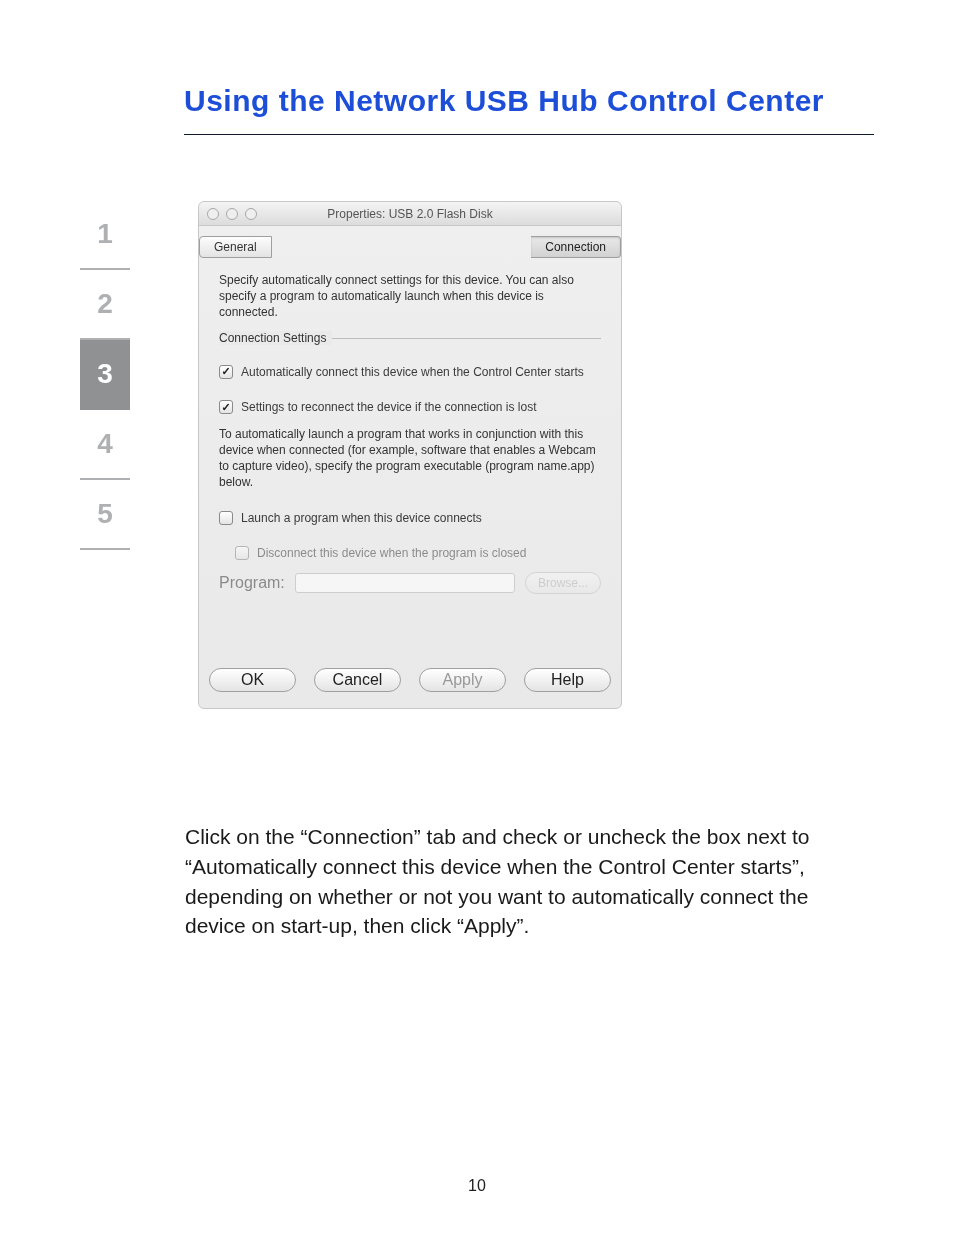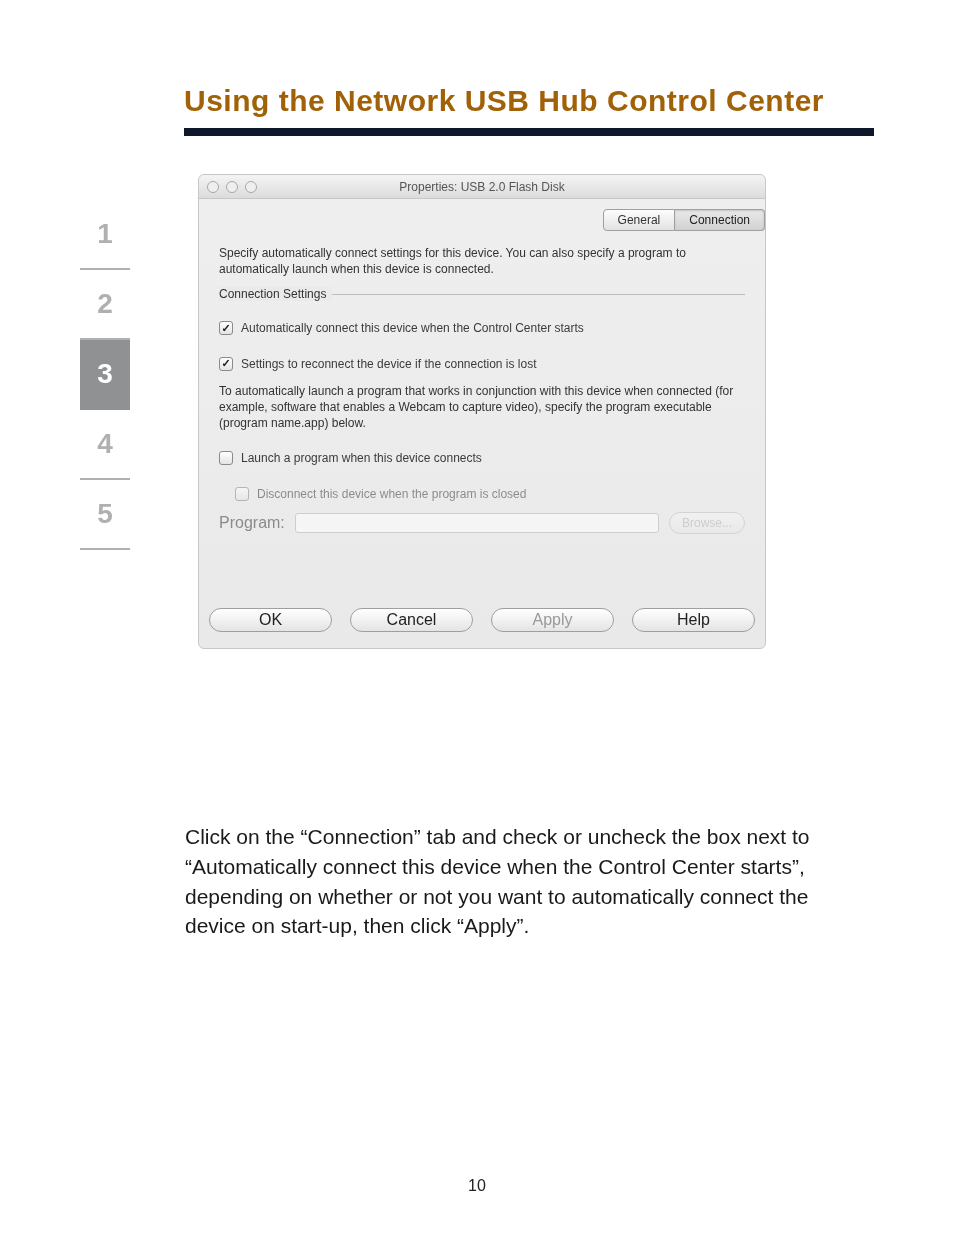--- a/index.html
+++ b/index.html
@@ -8,26 +8,26 @@
     height: 1235px;
     background: #ffffff;
     font-family: "Helvetica Neue", Arial, sans-serif;
     position: relative;
   }
   .page-title {
     position: absolute;
     top: 84px;
     left: 184px;
     right: 80px;
-    color: #a16207;
+    color: #1d4ed8;
     font-size: 30px;
     font-weight: 600;
     letter-spacing: 0.5px;
-    border-bottom: 8px solid #0f172a;
-    padding-bottom: 10px;
+    border-bottom: 1px solid #0f172a;
+    padding-bottom: 16px;
   }
   .section-nav {
     position: absolute;
     top: 200px;
     left: 80px;
     width: 50px;
   }
   .nav-item {
     height: 70px;
     display: flex;
@@ -39,23 +39,23 @@
     border-bottom: 2px solid #aeb0b2;
   }
   .nav-item.active {
     background: #8f9193;
     color: #ffffff;
     border-bottom-color: transparent;
   }
 
   .dialog {
     position: absolute;
-    top: 174px;
+    top: 201px;
     left: 198px;
-    width: 568px;
+    width: 424px;
     background: linear-gradient(#efefef, #e9e9e9);
     border: 1px solid #c7c7c7;
     border-radius: 6px;
     font-family: "Lucida Grande", "Helvetica Neue", sans-serif;
     font-size: 12px;
     color: #3b3b3b;
   }
   .titlebar {
     height: 24px;
     background: linear-gradient(#f4f4f4,#dcdcdc);
@@ -79,21 +79,21 @@
   }
   .titlebar-title {
     position: absolute;
     left: 0; right: 0;
     text-align: center;
     font-size: 12px;
     color: #555;
   }
   .tabs {
     display: flex;
-    justify-content: flex-end;
+    justify-content: space-between;
     padding: 10px 0 14px 0;
   }
   .tab {
     padding: 3px 14px;
     font-size: 12px;
     border: 1px solid #9f9f9f;
     background: linear-gradient(#fdfdfd,#e3e3e3);
     color: #333;
   }
   .tab:first-child { border-radius: 4px 0 0 4px; }

